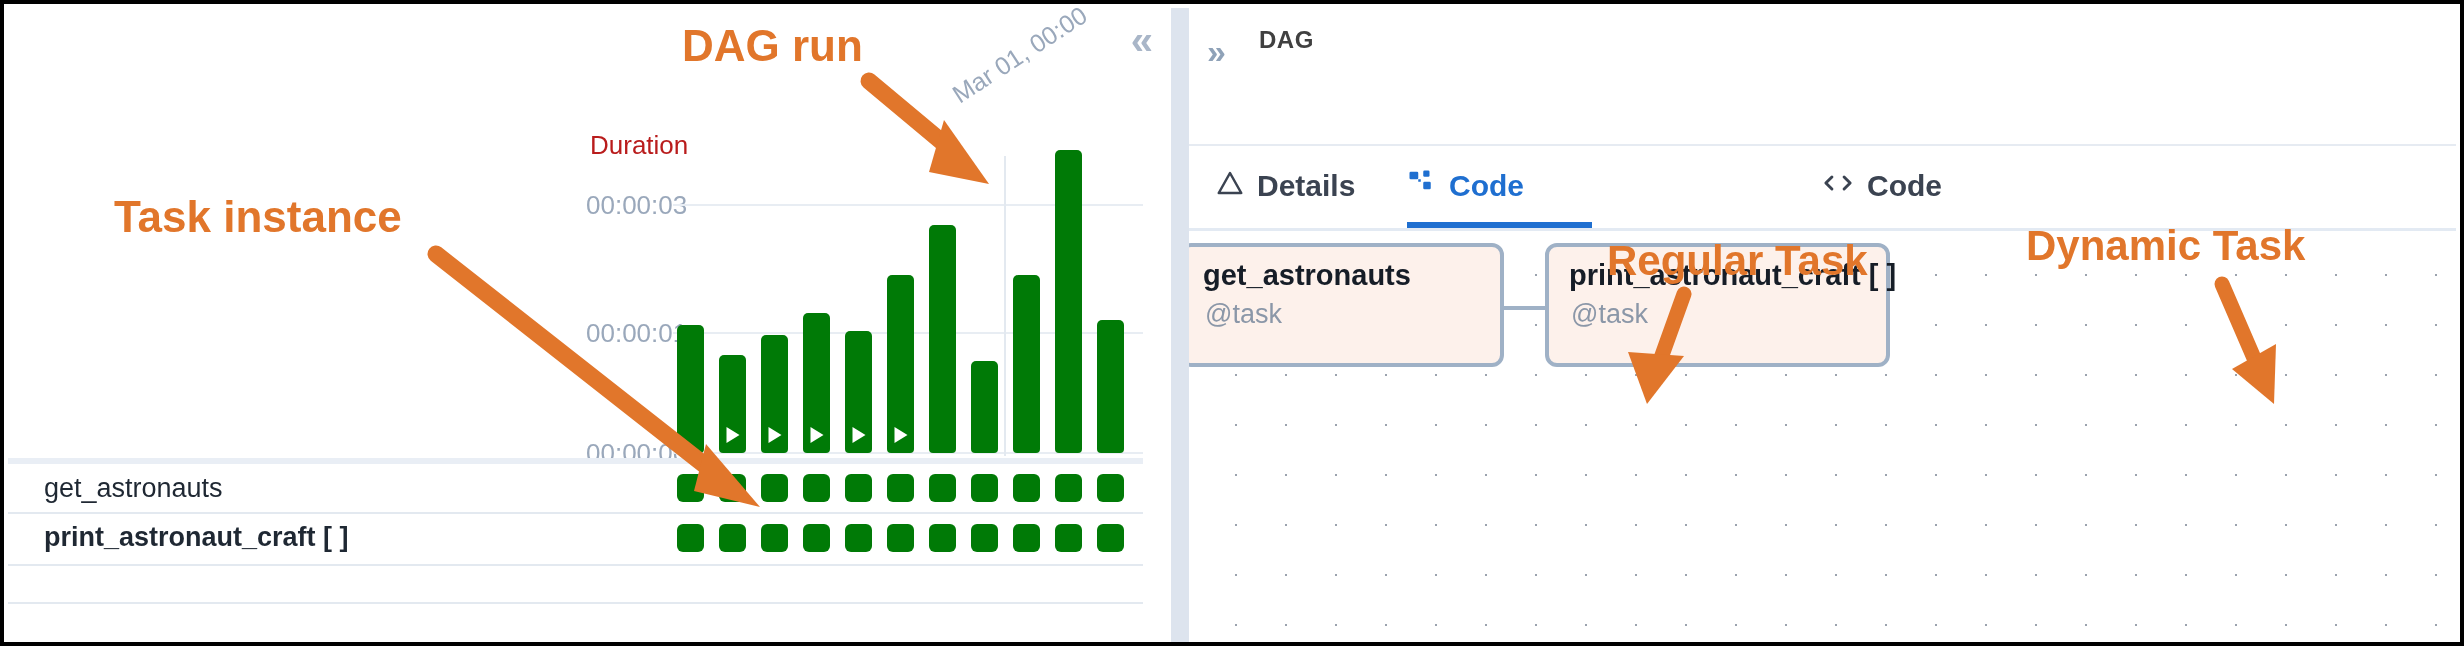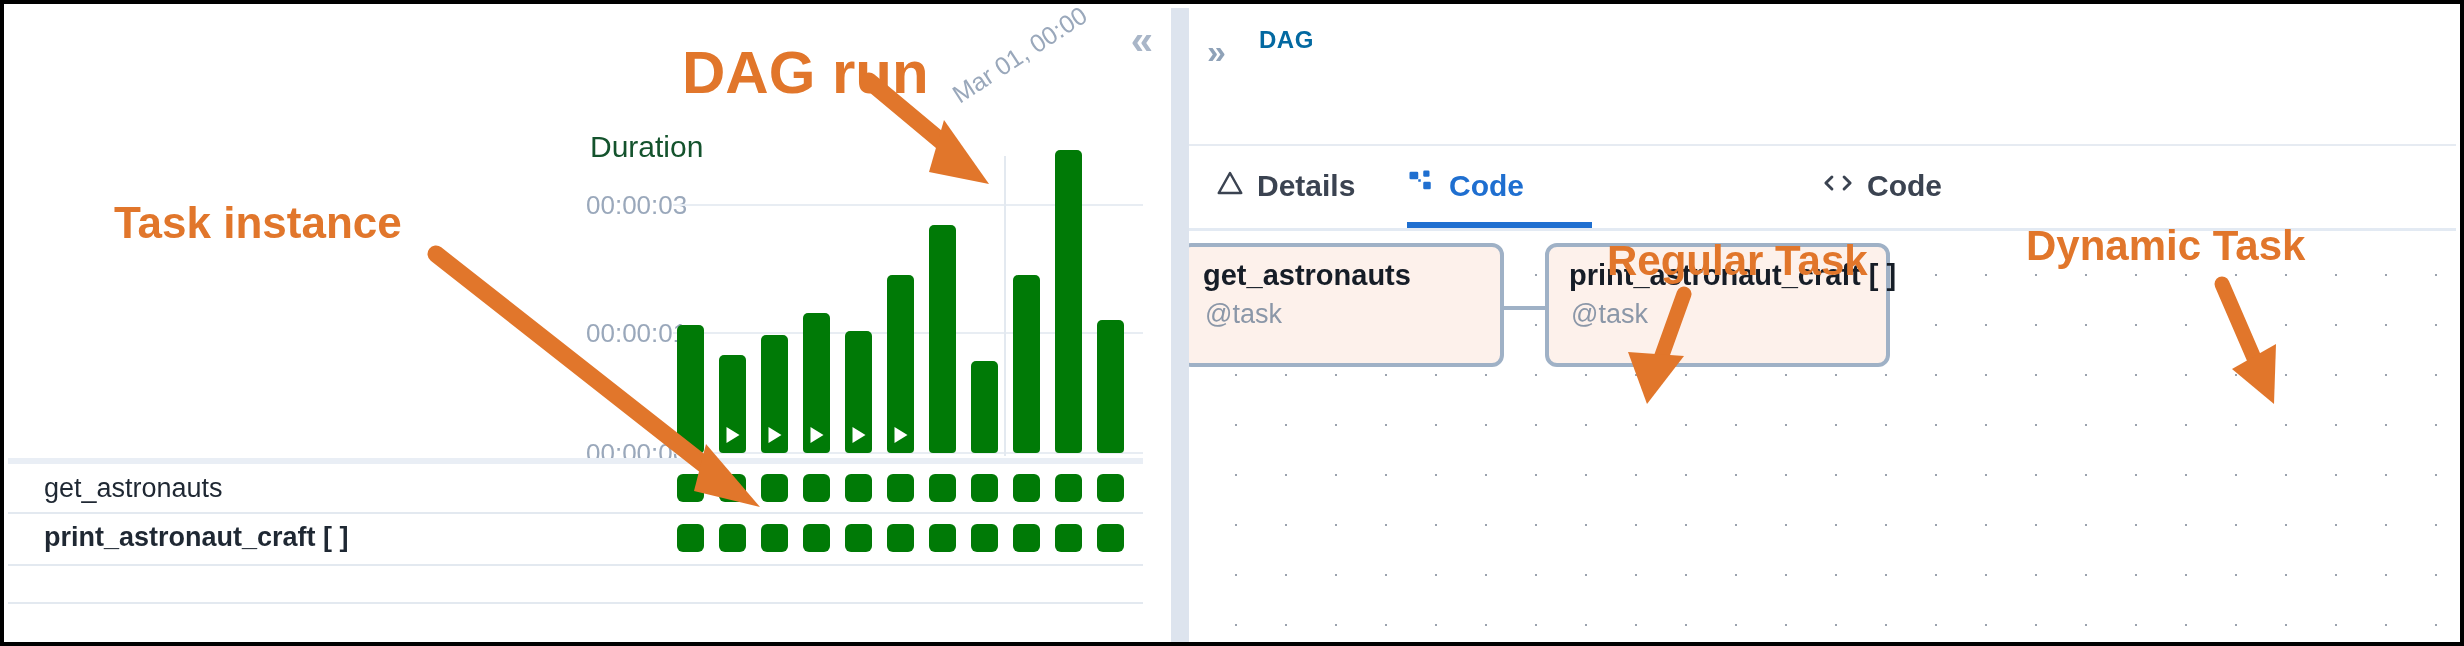--- a/index.html
+++ b/index.html
@@ -21,21 +21,21 @@
     position:absolute;left:4px;top:4px;width:1163px;height:638px;
     background:#fff;overflow:hidden;
   }
   .collapse-btn{
     position:absolute;right:20px;top:12px;
     font-size:40px;line-height:40px;color:#a9b6c8;font-weight:bold;
     cursor:pointer;letter-spacing:-2px;
   }
   .duration-label{
     position:absolute;left:582px;top:122px;
-    font-size:30px;color:#14532d;
+    font-size:26px;color:#b91c1c;
   }
   .axis-label{
     position:absolute;font-size:26px;color:#9aa8bb;white-space:nowrap;
   }
   .ylab3{left:578px;top:182px;}
   .ylab1{left:578px;top:310px;}
   .ylab0{left:578px;top:430px;}
   .gridline{
     position:absolute;height:2px;background:#e8edf3;left:665px;width:470px;
   }
@@ -90,21 +90,21 @@
     position:absolute;left:0;top:0;right:0;height:136px;
     border-bottom:2px solid #e6ebf2;
   }
   .expand-btn{
     position:absolute;left:18px;top:26px;
     font-size:34px;line-height:34px;color:#8fa2b8;font-weight:bold;letter-spacing:-2px;
     cursor:pointer;
   }
   .dag-kicker{
     position:absolute;left:70px;top:18px;
-    font-size:24px;font-weight:bold;color:#0369a1;letter-spacing:.5px;
+    font-size:24px;font-weight:bold;color:#404040;letter-spacing:.5px;
   }
   .dag-title{
     position:absolute;left:70px;top:48px;
     font-size:38px;font-weight:bold;color:#3b4351;
   }
   .tabs{
     position:absolute;left:0;top:136px;right:0;height:84px;
     border-bottom:3px solid #e3eaf3;
   }
   .tab{
@@ -291,23 +291,23 @@
         <div class="node-sub">@task</div>
       </div>
 
       <div class="node" style="left:356px;top:12px;width:345px;height:124px;">
         <div class="node-title">print_astronaut_craft [ ]</div>
         <div class="node-sub">@task</div>
       </div>
     </div>
   </div>
 
-  <div class="anno" style="left:110px;top:194px;font-size:44px;">Task instance</div>
-
-  <div class="anno" style="left:678px;top:34px;font-size:60px;">DAG run</div>
+  <div class="anno" style="left:110px;top:188px;font-size:44px;">Task instance</div>
+
+  <div class="anno" style="left:678px;top:17px;font-size:44px;">DAG run</div>
 
   <div class="anno" style="left:2022px;top:218px;font-size:42px;">Dynamic Task</div>
 
   <div class="anno" style="left:1603px;top:233px;font-size:42px;">Regular Task</div>
 
   <svg class="anno-arrow" style="left:0;top:0;width:2464px;height:646px;">
 
     <g>
       <line x1="432" y1="250" x2="712" y2="470" stroke="#e1762b" stroke-width="17" stroke-linecap="round"></line>
       <polygon points="756,503 690,487 702,440" fill="#e1762b"></polygon>

